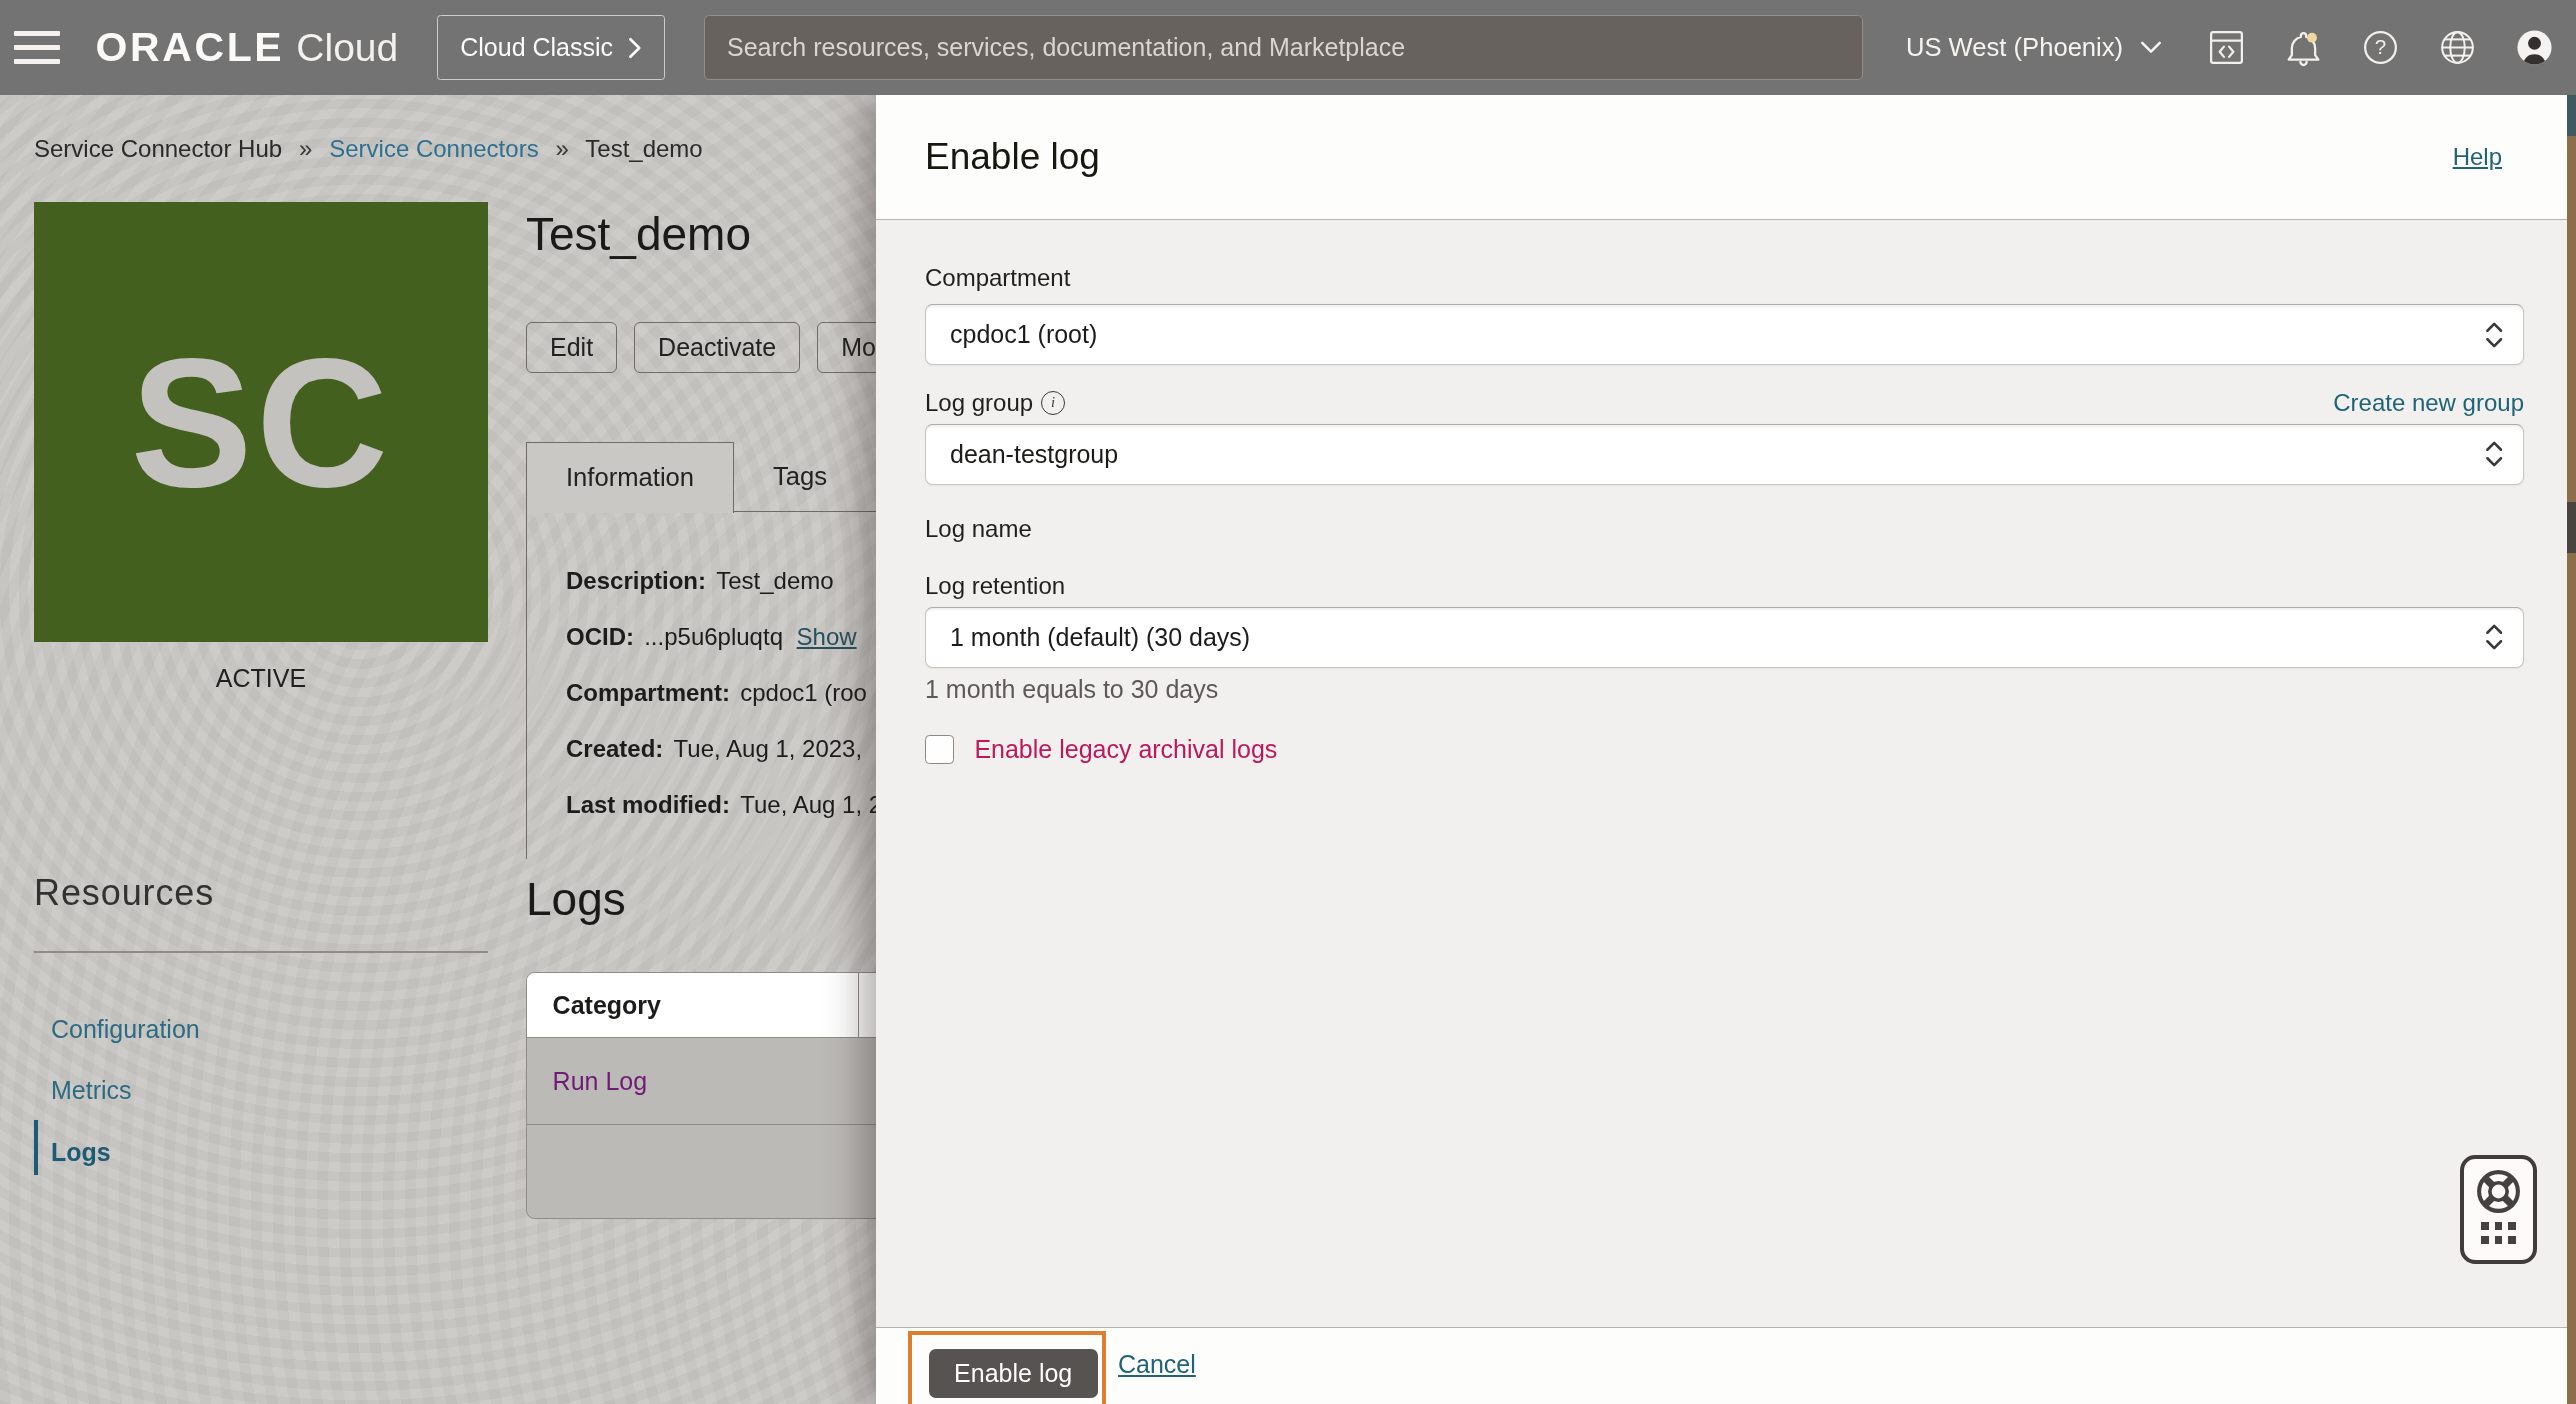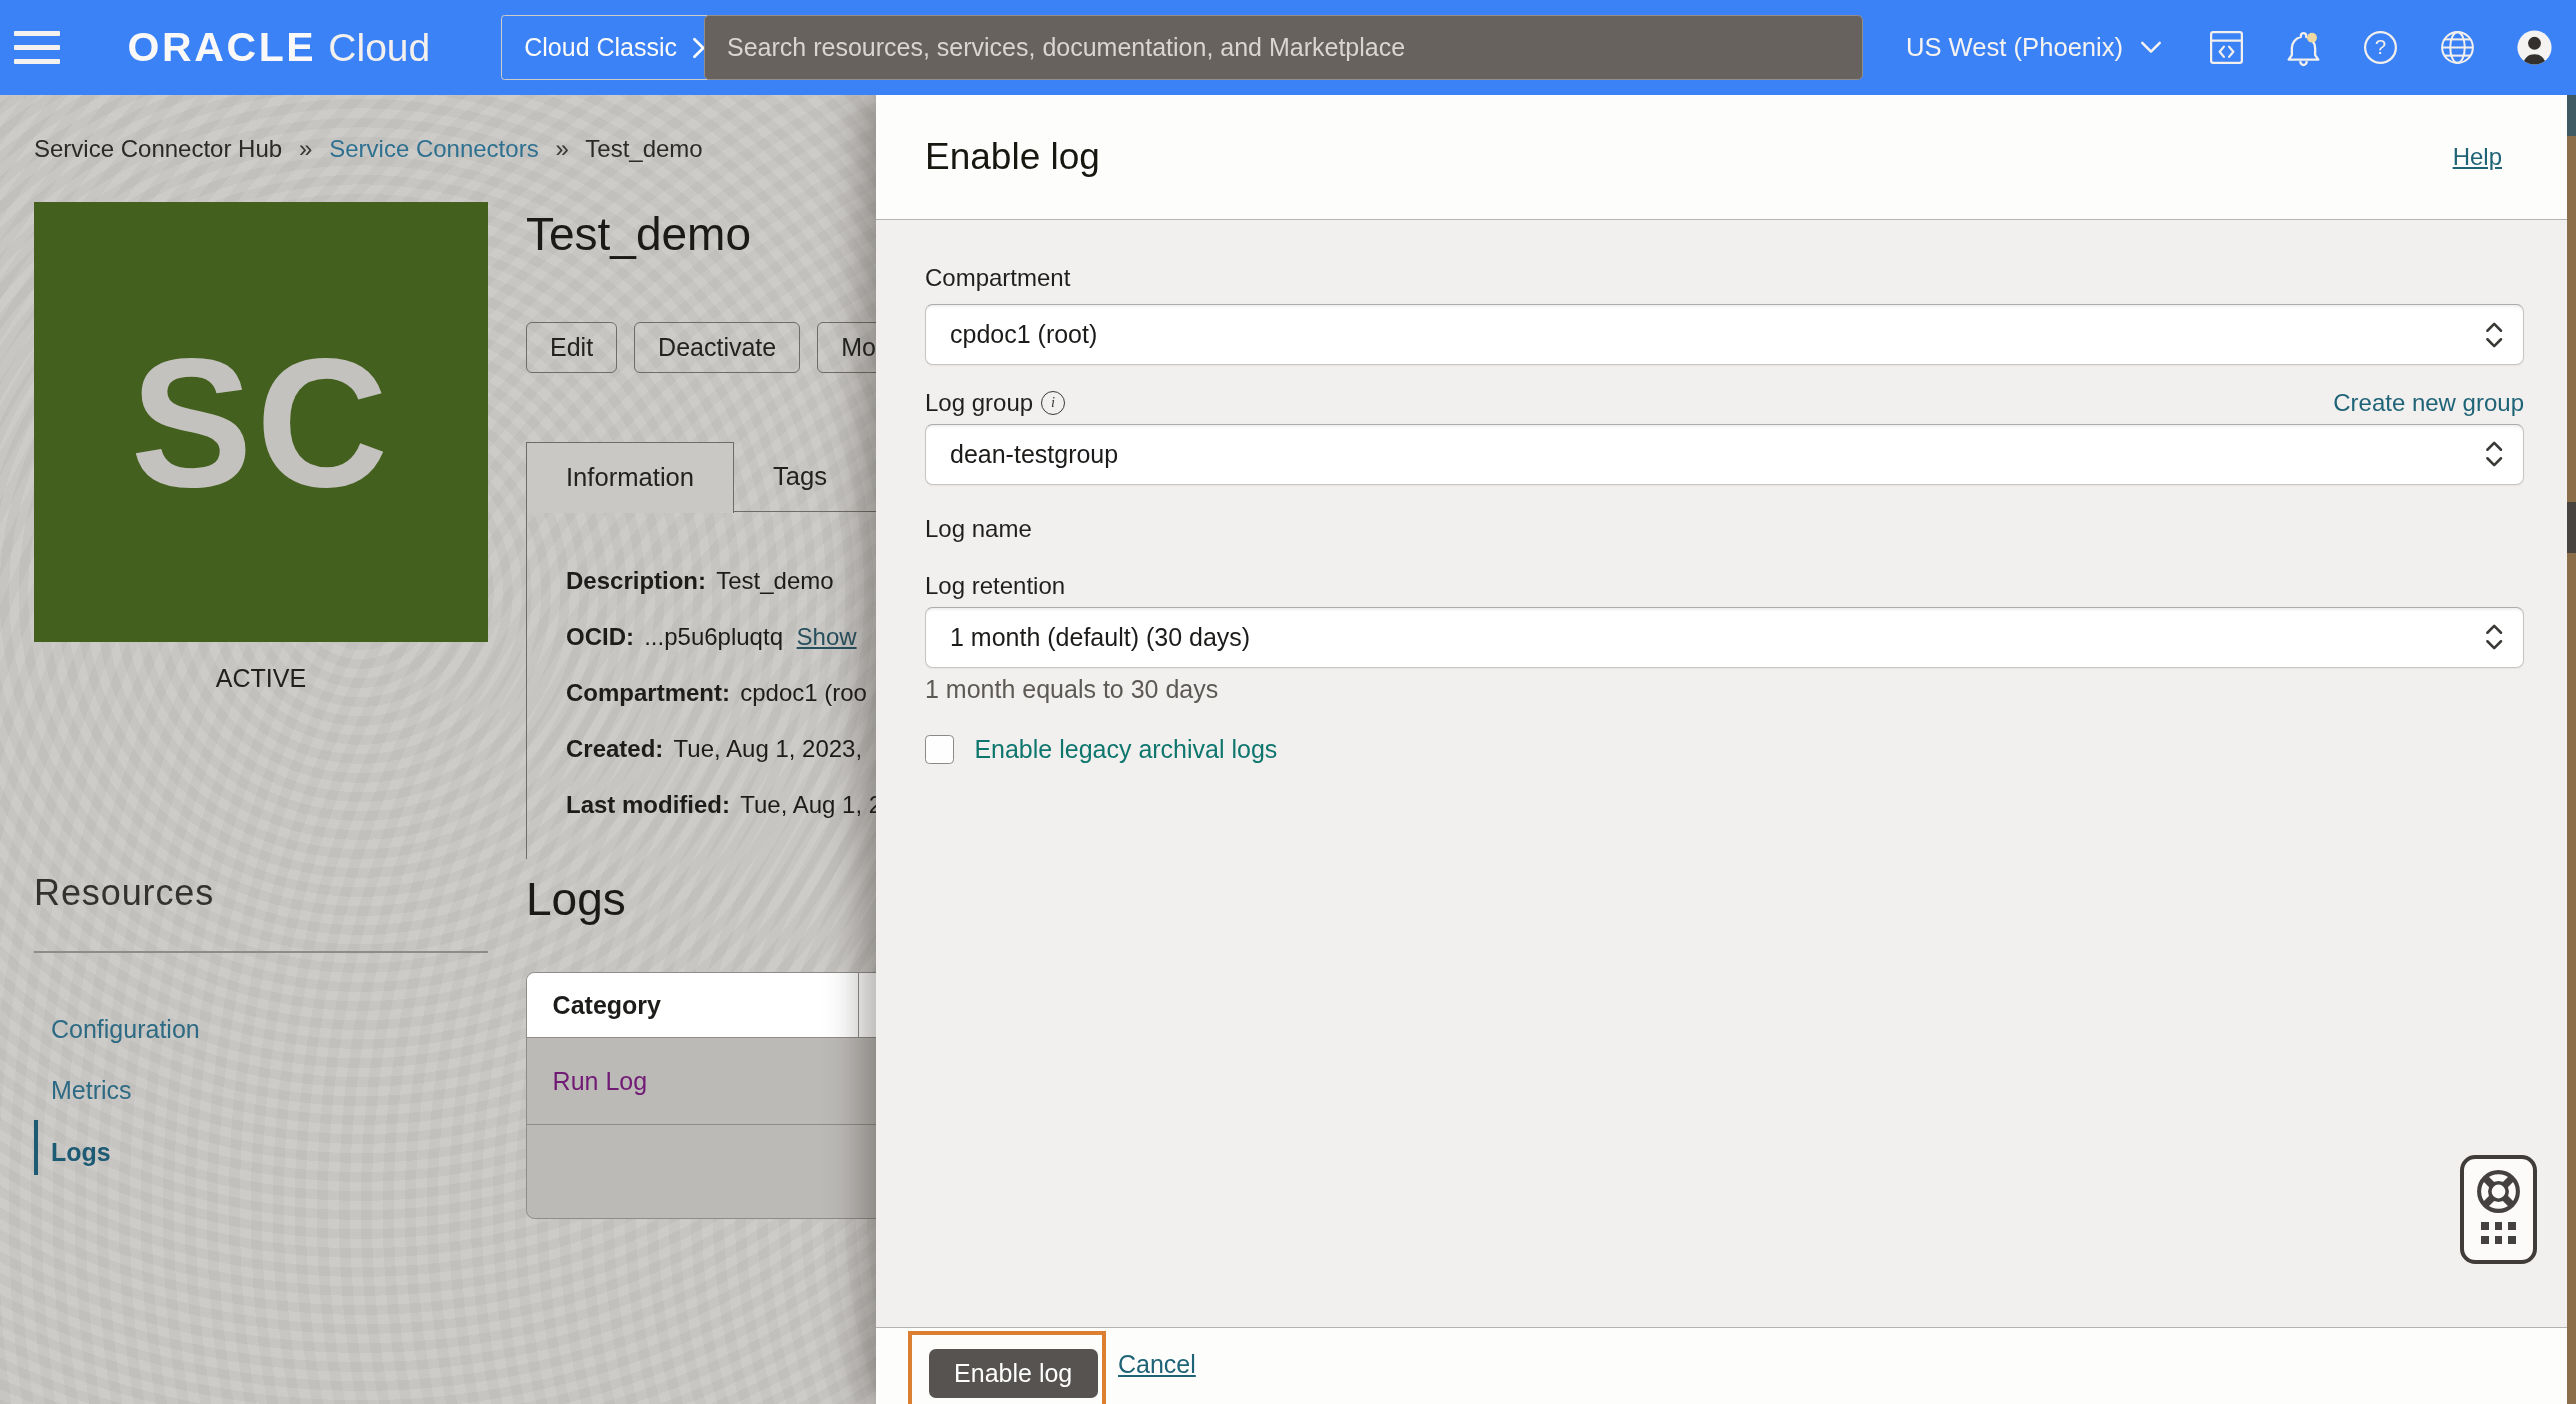--- a/index.html
+++ b/index.html
@@ -6,22 +6,22 @@
   html,body { width:2576px; height:1405px; }
   body {
     position:relative; overflow:hidden;
     font-family:"Liberation Sans","DejaVu Sans",sans-serif;
     background:#cac8c5; color:#201f1d;
   }
 
   
   .topbar {
     position:absolute; top:0; left:0; right:0; height:95px;
-    background:#3b82f6; z-index:20;
-    display:flex; align-items:center;gap:32px;
+    background:#737373; z-index:20;
+    display:flex; align-items:center;
   }
   .hamburger { width:46px; height:37px; margin-left:13.6px; display:flex; flex-direction:column; justify-content:space-between; padding:1.7px 0; cursor:pointer; }
   .hamburger span { display:block; height:5.1px; background:#f4f1ee; border-radius:0.9px; }
   .brand { display:flex; align-items:baseline; margin-left:36px; cursor:pointer; }
   .brand .oracle { font-size:41px; font-weight:bold; letter-spacing:2.6px; color:#fbf9f7; }
   .brand .cloudw { font-size:39px; font-weight:300; color:#f3f0ed; margin-left:12px; }
   .cloud-classic {
     margin-left:39px; height:65px; padding:0 22px;
     border:1.7px solid #cfccc8; border-radius:3.4px; background:transparent;
     display:flex; align-items:center; gap:15.3px;
@@ -133,21 +133,21 @@
   .m-logname { margin-top:29px; }
   .m-retention { margin-top:28px; }
   .sel.m-sel2 { margin-top:6.8px; }
   .sel.m-sel3 { margin-top:6.8px; }
   .helper { margin-top:7.7px; font-size:25px; color:#5d5a56; }
   .check-row { margin-top:31px; display:flex; align-items:center; }
   .checkbox {
     width:29px; height:29px; background:#fefefe;
     border:1.7px solid #8c8885; border-radius:4.3px; cursor:pointer; flex:none;
   }
-  .check-label { margin-left:20.4px; font-size:25px; color:#0f766e; cursor:pointer; }
+  .check-label { margin-left:20.4px; font-size:25px; color:#be185d; cursor:pointer; }
 
   .drawer-footer {
     position:absolute; left:0; right:0; bottom:0; height:78px;
     background:#fdfdfc; border-top:1.7px solid #b6b3b0;
   }
   .focus-ring {
     position:absolute; left:31.5px; top:3.4px; width:198px; height:102px;
     border:4.3px solid #dd7f30; background:#fdfdfc;
   }
   .submit-btn {

